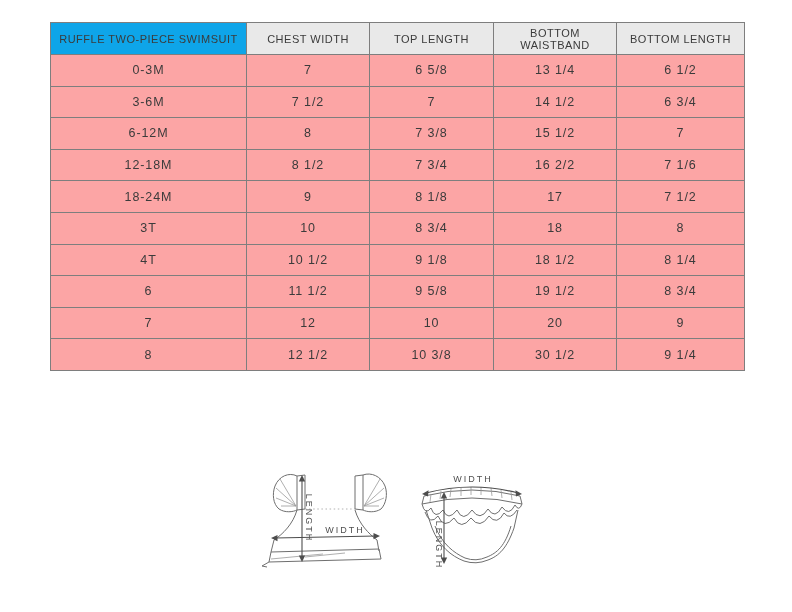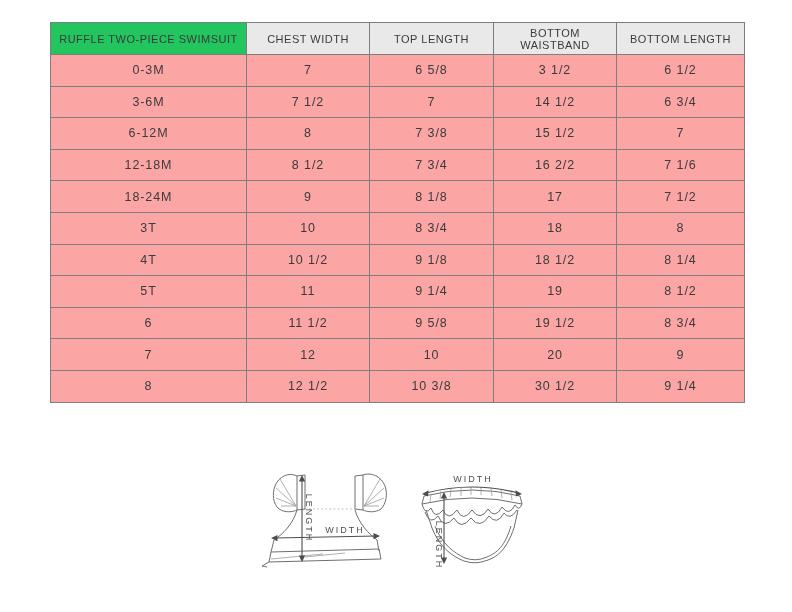--- a/index.html
+++ b/index.html
@@ -11,21 +11,21 @@
     position:absolute;left:50px;top:22px;width:694px;
     border-collapse:collapse;table-layout:fixed;
   }
   .size-table th,.size-table td{
     border:1px solid #7e7e7e;text-align:center;vertical-align:middle;padding:0;
     color:#3b3b3b;
   }
   .size-table th{
     height:31px;font-size:11px;font-weight:normal;letter-spacing:0.5px;
   }
-  th.hdr-main{background:#22c55e;}
+  th.hdr-main{background:#0ea5e9;}
   th.hdr-sub{background:#e9e9e9;}
   .size-table td{
     height:30.6px;font-size:12.5px;letter-spacing:0.9px;background:#fca5a5;
   }
   .diagrams{position:absolute;left:245px;top:460px;}
   .garment{stroke:#6f6f6f;stroke-width:1;fill:none;}
   .garment-light{stroke:#9a9a9a;stroke-width:0.8;fill:none;}
   .dotted{stroke:#a0a0a0;stroke-width:0.8;fill:none;stroke-dasharray:1.5 2.6;}
   .dim-line{stroke:#4d4d4d;stroke-width:1.1;fill:none;}
   .dim-head{fill:#4d4d4d;stroke:none;}
@@ -52,21 +52,21 @@
       <th class="hdr-sub">TOP LENGTH</th>
       <th class="hdr-sub">BOTTOM WAISTBAND</th>
       <th class="hdr-sub">BOTTOM LENGTH</th>
     </tr>
   </thead>
   <tbody>
     <tr>
       <td>0-3M</td>
       <td>7</td>
       <td>6 5/8</td>
-      <td>3 1/2</td>
+      <td>13 1/4</td>
       <td>6 1/2</td>
     </tr>
     <tr>
       <td>3-6M</td>
       <td>7 1/2</td>
       <td>7</td>
       <td>14 1/2</td>
       <td>6 3/4</td>
     </tr>
     <tr>
@@ -96,27 +96,20 @@
       <td>8 3/4</td>
       <td>18</td>
       <td>8</td>
     </tr>
     <tr>
       <td>4T</td>
       <td>10 1/2</td>
       <td>9 1/8</td>
       <td>18 1/2</td>
       <td>8 1/4</td>
-    </tr>
-    <tr>
-      <td>5T</td>
-      <td>11</td>
-      <td>9 1/4</td>
-      <td>19</td>
-      <td>8 1/2</td>
     </tr>
     <tr>
       <td>6</td>
       <td>11 1/2</td>
       <td>9 5/8</td>
       <td>19 1/2</td>
       <td>8 3/4</td>
     </tr>
     <tr>
       <td>7</td>

